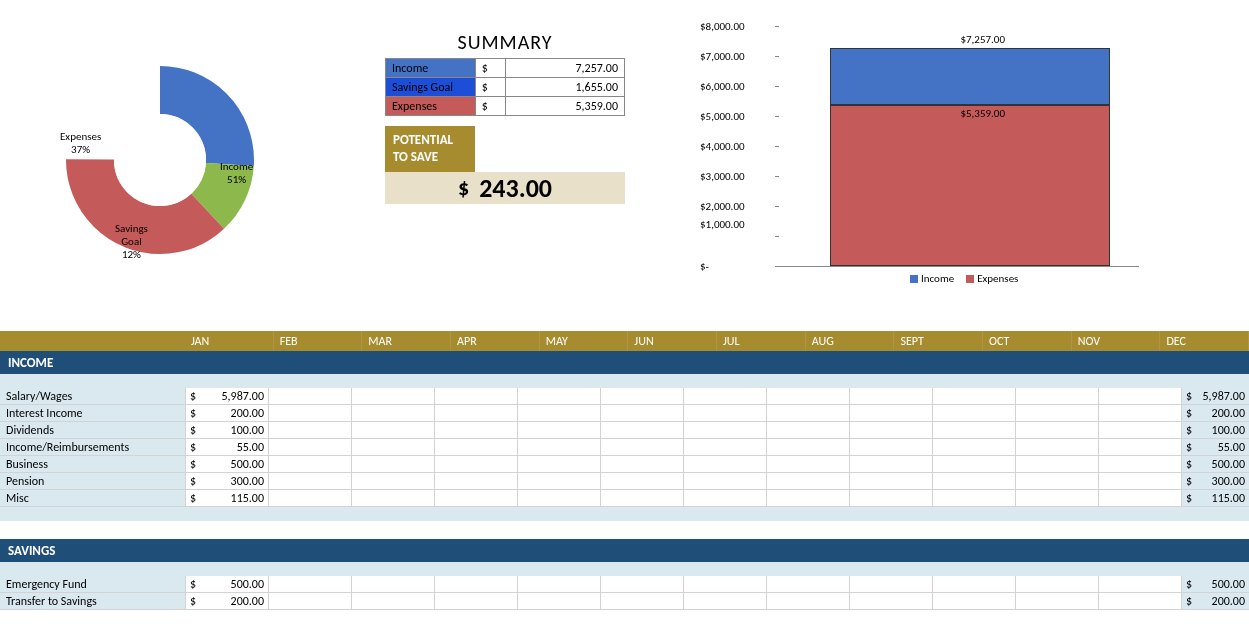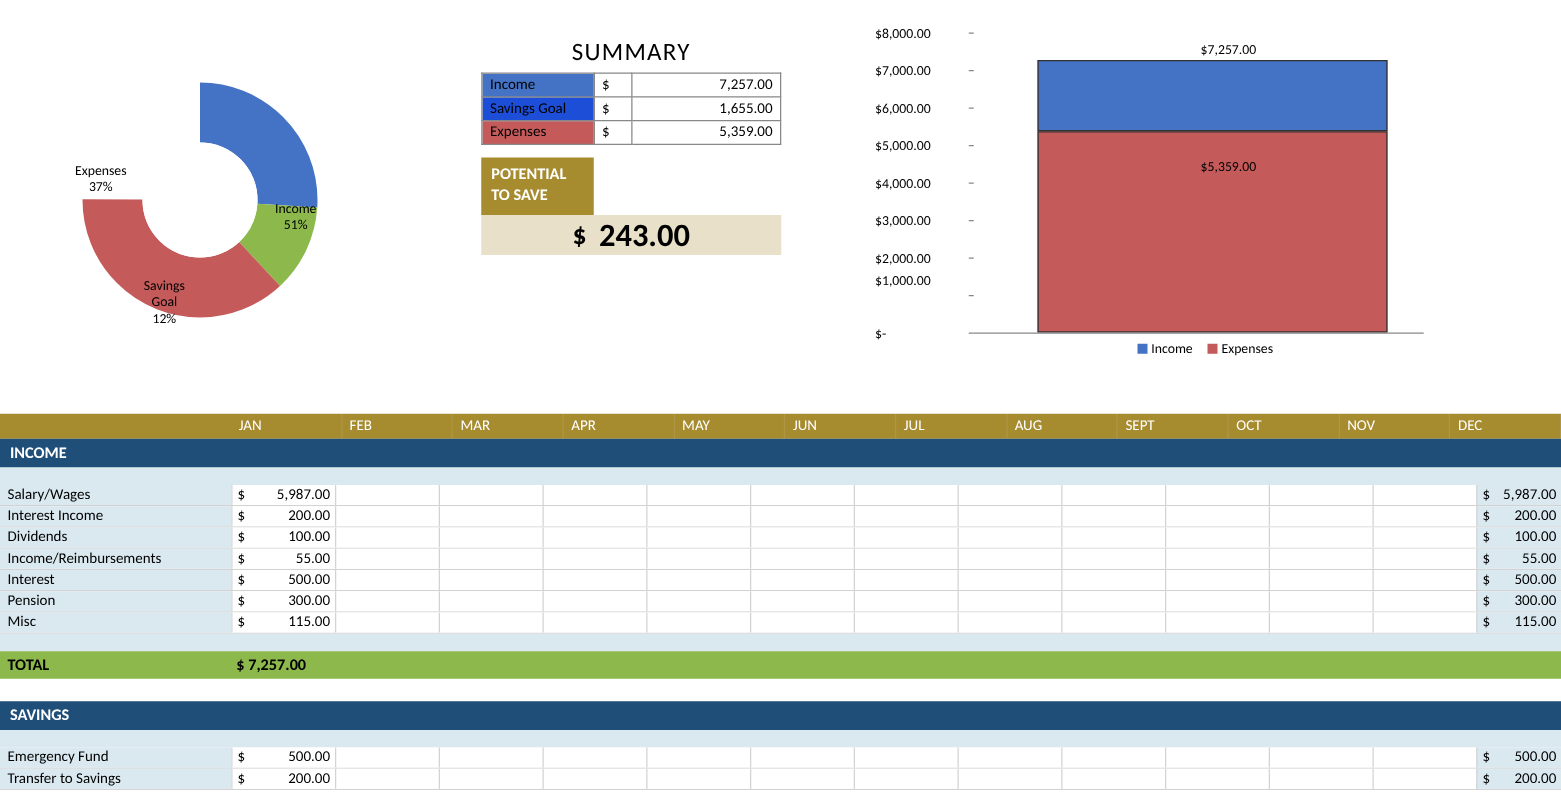--- a/index.html
+++ b/index.html
@@ -271,21 +271,21 @@
     <div class="bar-tick" style="top:166px; left:115px;"></div>
     <div class="bar-tick" style="top:196px; left:115px;"></div>
     <div class="bar-tick" style="top:226px; left:115px;"></div>
     <div class="bar-tick" style="top:256px; left:115px;"></div>
 
     <div class="bar-rect" style="left:170px; width:280px; top:38px; height:57px; background:#4472c4;"></div>
     <div class="bar-rect" style="left:170px; width:280px; top:95px; height:161px; background:#c55a5a;"></div>
     <div style="position:absolute; left:119px; top:256px; width:360px; border-top:1px solid #888;"></div>
 
     <div class="bar-data-label" style="left:275px; top:23px;">$7,257.00</div>
-    <div class="bar-data-label" style="left:275px; top:97px; color:#000;margin-top:20px;">$5,359.00</div>
+    <div class="bar-data-label" style="left:275px; top:97px; color:#000;">$5,359.00</div>
 
     <div class="legend" style="left:250px; top:262px;">
       <div class="legend-item">
           <span class="legend-swatch" style="background:#4472c4;"></span>
           <span>Income</span>
         </div>
       <div class="legend-item">
           <span class="legend-swatch" style="background:#c55a5a;"></span>
           <span>Expenses</span>
         </div>
@@ -396,21 +396,21 @@
         <div class="cell"></div>
         <div class="cell"></div>
         <div class="cell"></div>
         <div class="cell"></div>
         <div class="total-cell">
           <span>$</span>
           <span>55.00</span>
         </div>
       </div>
       <div class="data-row">
-        <div class="rowlabel">Interest</div>
+        <div class="rowlabel">Business</div>
         <div class="cell jan">
           <span class="ds">$</span>
           <span class="val">500.00</span>
         </div>
         <div class="cell"></div>
         <div class="cell"></div>
         <div class="cell"></div>
         <div class="cell"></div>
         <div class="cell"></div>
         <div class="cell"></div>
@@ -464,24 +464,20 @@
         <div class="cell"></div>
         <div class="cell"></div>
         <div class="total-cell">
           <span>$</span>
           <span>115.00</span>
         </div>
       </div>
     </div>
 
   <div class="light-row"></div>
-  <div class="total-row">
-    <div class="rowlabel">TOTAL</div>
-    <div class="cell" style="width:100px;">$ 7,257.00</div>
-  </div>
 
   <div class="spacer-row"></div>
 
   <div class="section-header">SAVINGS</div>
   <div class="light-row"></div>
 
   <div id="savings-rows">
       <div class="data-row">
         <div class="rowlabel">Emergency Fund</div>
         <div class="cell jan">

